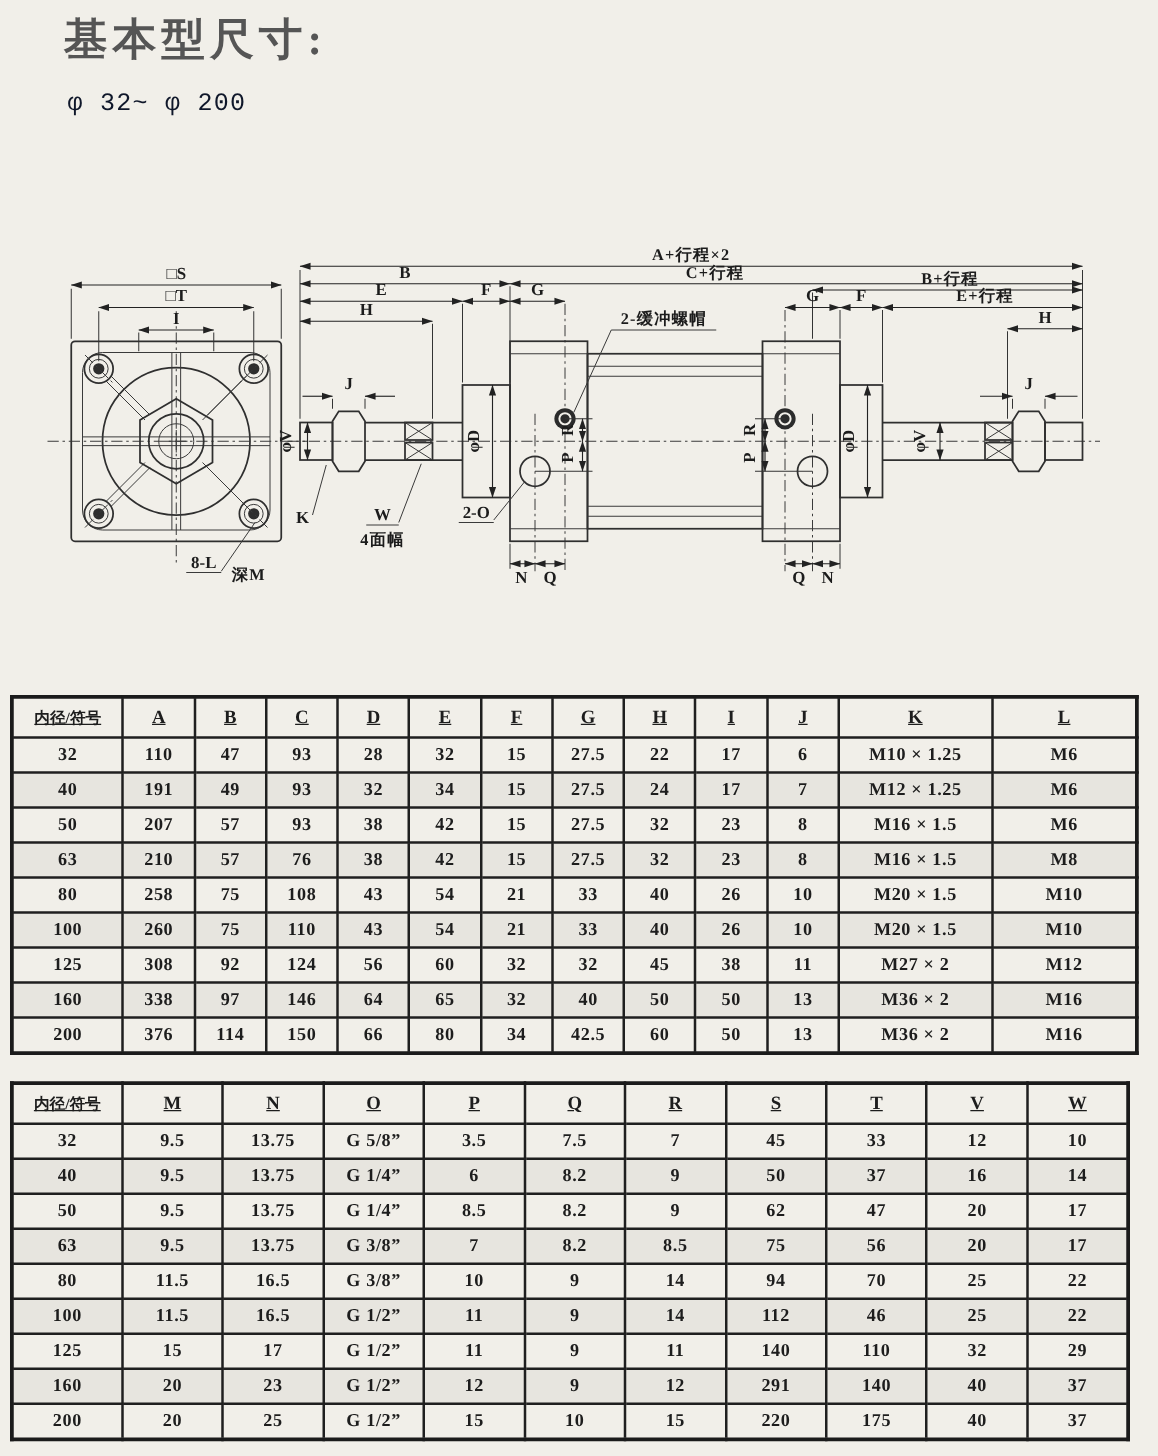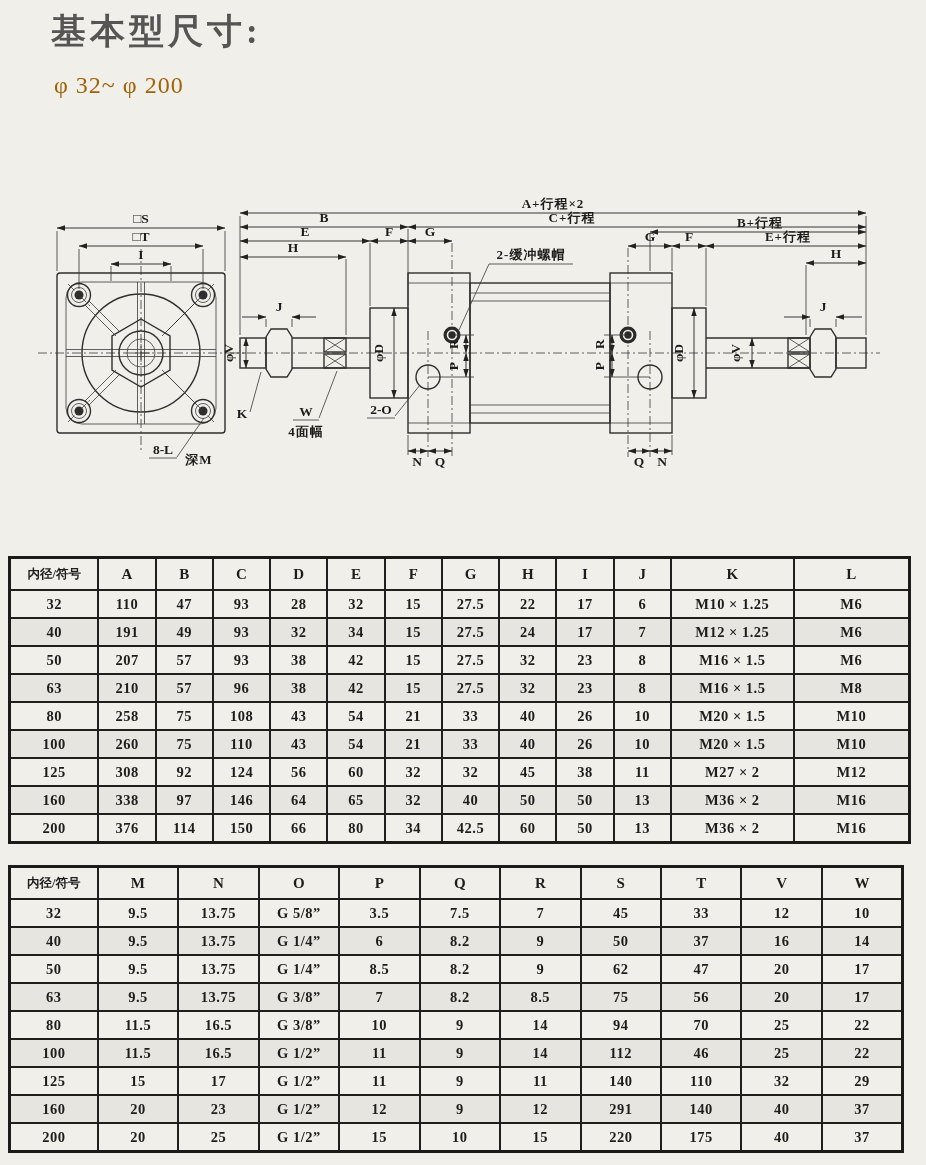--- a/index.html
+++ b/index.html
@@ -9,41 +9,41 @@
     font-family:"Liberation Serif","DejaVu Serif",serif;
     color:#1d1d1d;
   }
   .page-title{
     position:absolute;top:8px;left:16px;
     font-family:Liberation Serif, serif;
     font-size:35px;font-weight:700;color:#555;letter-spacing:4px;margin-left:35px;
   }
   .page-subtitle{
     position:absolute;top:72px;left:54px;
-    font-family:Liberation Serif, serif;
-    font-size:24px;color:#a16207;letter-spacing:1px;
+    font-family:Liberation Mono, monospace;
+    font-size:20px;color:#0f172a;letter-spacing:1px;
   }
   svg.drawing{position:absolute;top:185px;left:0;}
   svg.drawing .geo{stroke:#2f2f2f;stroke-width:1.4;fill:none;}
   svg.drawing .thin{stroke:#3a3a3a;stroke-width:0.8;fill:none;}
   svg.drawing .cl{stroke:#3a3a3a;stroke-width:0.8;fill:none;stroke-dasharray:9 3 2 3;}
   svg.drawing .dimline{stroke:#222;stroke-width:0.9;fill:none;}
   svg.drawing .ext{stroke:#333;stroke-width:0.8;fill:none;}
   svg.drawing text{fill:#1c1c1c;font-family:"Liberation Serif","DejaVu Serif",serif;
     font-size:13.5px;font-weight:700;text-anchor:middle;}
   svg.drawing text.cjk{font-size:13px;letter-spacing:1px;}
   table.dims{
     position:absolute;border-collapse:collapse;table-layout:fixed;
     border:3px solid #1b1b1b;background:transparent;
   }
   table.dims th,table.dims td{
     border:2px solid #1f1f1f;text-align:center;vertical-align:middle;
     font-weight:700;padding:0;overflow:hidden;white-space:nowrap;
   }
-  table.dims th{height:30px;font-size:15px;}
+  table.dims th{height:30px;font-size:15px;text-decoration:underline;}
   table.dims td{height:26px;font-size:14.5px;letter-spacing:0.5px;}
   table.dims th:first-child{font-size:12.5px;letter-spacing:0;}
   table.dims tbody tr:nth-child(even){background:rgba(60,55,40,0.05);}
   #t1{top:556px;left:8px;width:903px;}
   #t1 th:nth-child(1){width:9.6%;}
   #t1 th:nth-child(12){width:13.4%;}
   #t1 th:nth-child(13){width:12.6%;}
   #t2{top:865px;left:8px;width:896px;}
   #t2 th:nth-child(1){width:9.6%;}
 </style>
@@ -357,21 +357,21 @@
         <td>32</td>
         <td>23</td>
         <td>8</td>
         <td>M16 × 1.5</td>
         <td>M6</td>
       </tr>
       <tr>
         <td>63</td>
         <td>210</td>
         <td>57</td>
-        <td>96</td>
+        <td>76</td>
         <td>38</td>
         <td>42</td>
         <td>15</td>
         <td>27.5</td>
         <td>32</td>
         <td>23</td>
         <td>8</td>
         <td>M16 × 1.5</td>
         <td>M8</td>
       </tr>

